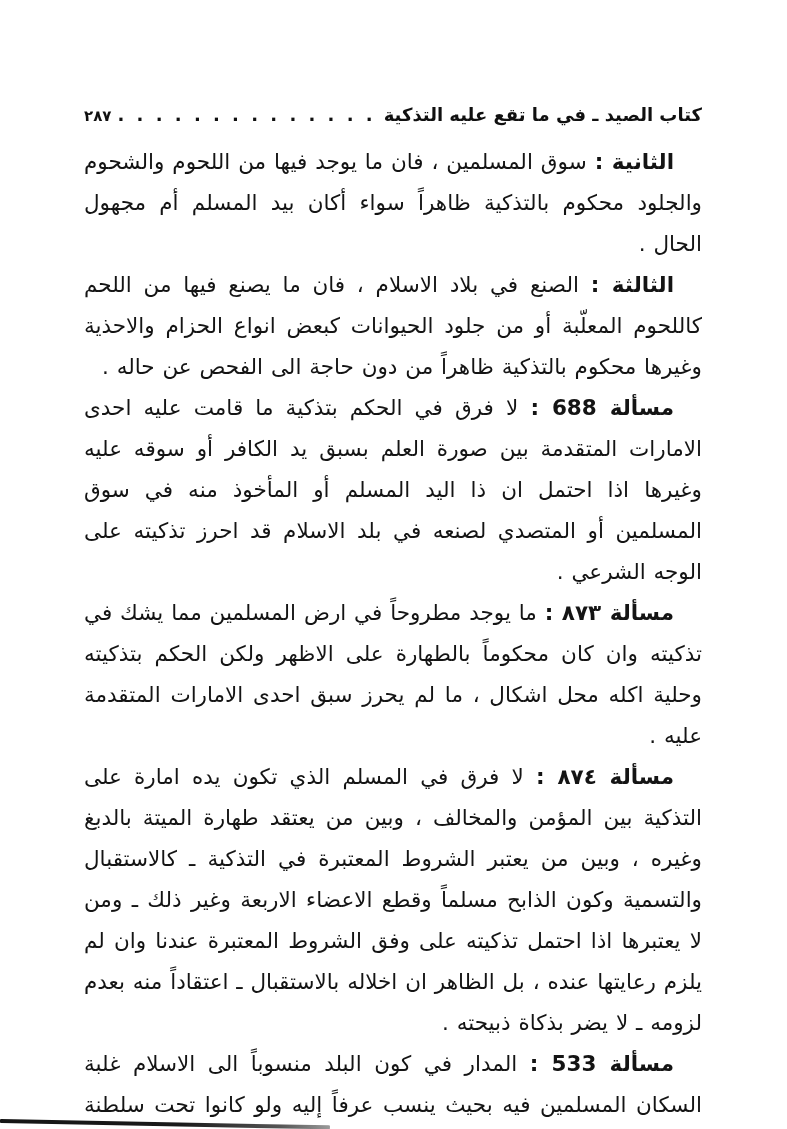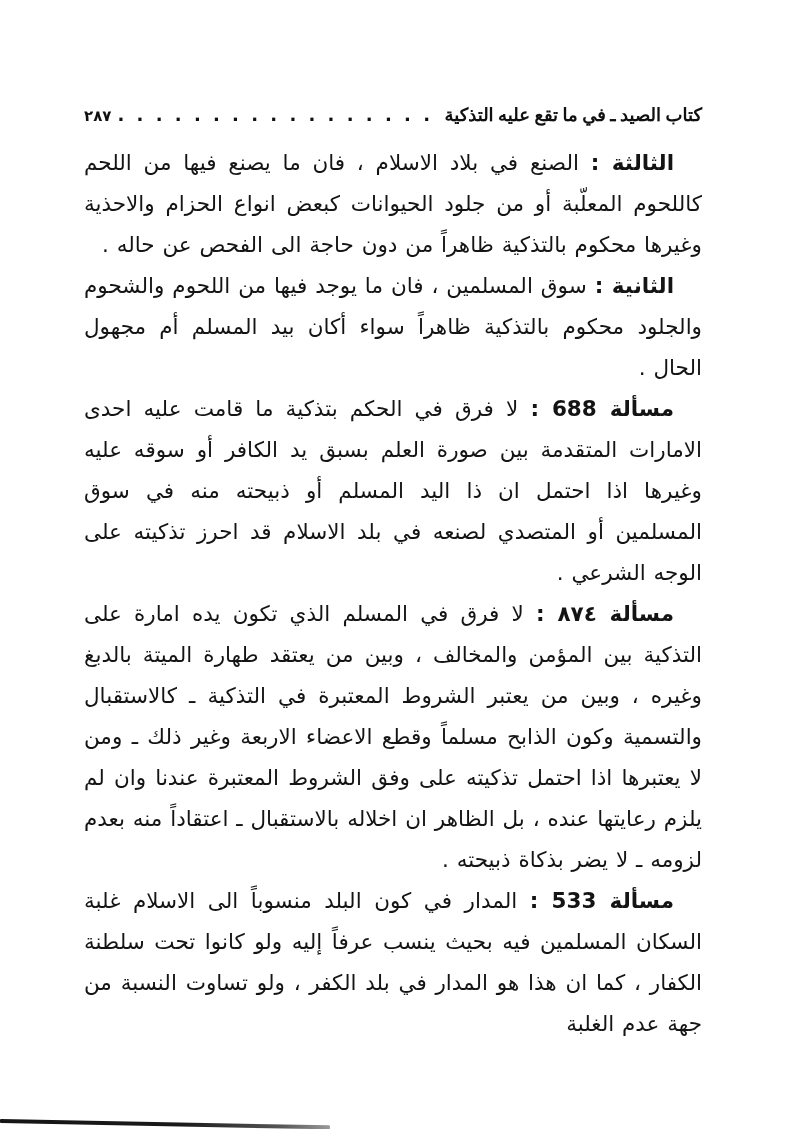--- a/index.html
+++ b/index.html
@@ -25,21 +25,20 @@
     direction: rtl;
     align-items: baseline;
     font-size: 18px;
     font-weight: bold;
     white-space: nowrap;
     margin-bottom: 16px;
     color: #101010;
   }
   .rh-title {
     flex: 0 0 auto;
-    font-family: Liberation Serif, serif;
   }
   .rh-dots {
     flex: 1 1 auto;
     overflow: hidden;
     direction: ltr;
     text-align: left;
     letter-spacing: 3px;
     margin: 0 6px;
     font-weight: bold;
   }
@@ -75,22 +74,23 @@
 
 <div class="page">
 
   <div class="running-head">
     <span class="rh-title">كتاب الصيد ـ في ما تقع عليه التذكية</span>
     <span class="rh-dots">. . . . . . . . . . . . . . . . . . . . . . . . . . . . . . . . . . . . . . . .</span>
     <span class="rh-page">٢٨٧</span>
   </div>
 
   <div class="body-text">
+    <p><span class="lead">الثانية :</span><span> سوق المسلمين ، فان ما يوجد فيها من اللحوم والشحوم والجلود محكوم بالتذكية ظاهراً سواء أكان بيد المسلم أم مجهول الحال .</span></p>
     <p><span class="lead">الثالثة :</span><span> الصنع في بلاد الاسلام ، فان ما يصنع فيها من اللحم كاللحوم المعلّبة أو من جلود الحيوانات كبعض انواع الحزام والاحذية وغيرها محكوم بالتذكية ظاهراً من دون حاجة الى الفحص عن حاله .</span></p>
-    <p><span class="lead">الثانية :</span><span> سوق المسلمين ، فان ما يوجد فيها من اللحوم والشحوم والجلود محكوم بالتذكية ظاهراً سواء أكان بيد المسلم أم مجهول الحال .</span></p>
-    <p><span class="lead">مسألة 688 :</span><span> لا فرق في الحكم بتذكية ما قامت عليه احدى الامارات المتقدمة بين صورة العلم بسبق يد الكافر أو سوقه عليه وغيرها اذا احتمل ان ذا اليد المسلم أو ذبيحته منه في سوق المسلمين أو المتصدي لصنعه في بلد الاسلام قد احرز تذكيته على الوجه الشرعي .</span></p>
+    <p><span class="lead">مسألة 688 :</span><span> لا فرق في الحكم بتذكية ما قامت عليه احدى الامارات المتقدمة بين صورة العلم بسبق يد الكافر أو سوقه عليه وغيرها اذا احتمل ان ذا اليد المسلم أو المأخوذ منه في سوق المسلمين أو المتصدي لصنعه في بلد الاسلام قد احرز تذكيته على الوجه الشرعي .</span></p>
+    <p><span class="lead">مسألة ٨٧٣ :</span><span> ما يوجد مطروحاً في ارض المسلمين مما يشك في تذكيته وان كان محكوماً بالطهارة على الاظهر ولكن الحكم بتذكيته وحلية اكله محل اشكال ، ما لم يحرز سبق احدى الامارات المتقدمة عليه .</span></p>
     <p><span class="lead">مسألة ٨٧٤ :</span><span> لا فرق في المسلم الذي تكون يده امارة على التذكية بين المؤمن والمخالف ، وبين من يعتقد طهارة الميتة بالدبغ وغيره ، وبين من يعتبر الشروط المعتبرة في التذكية ـ كالاستقبال والتسمية وكون الذابح مسلماً وقطع الاعضاء الاربعة وغير ذلك ـ ومن لا يعتبرها اذا احتمل تذكيته على وفق الشروط المعتبرة عندنا وان لم يلزم رعايتها عنده ، بل الظاهر ان اخلاله بالاستقبال ـ اعتقاداً منه بعدم لزومه ـ لا يضر بذكاة ذبيحته .</span></p>
     <p><span class="lead">مسألة 533 :</span><span> المدار في كون البلد منسوباً الى الاسلام غلبة السكان المسلمين فيه بحيث ينسب عرفاً إليه ولو كانوا تحت سلطنة الكفار ، كما ان هذا هو المدار في بلد الكفر ، ولو تساوت النسبة من جهة عدم الغلبة</span></p>
   </div>
 
   <div class="scan-artifact"></div>
 
 </div>
 
 </body></html>

